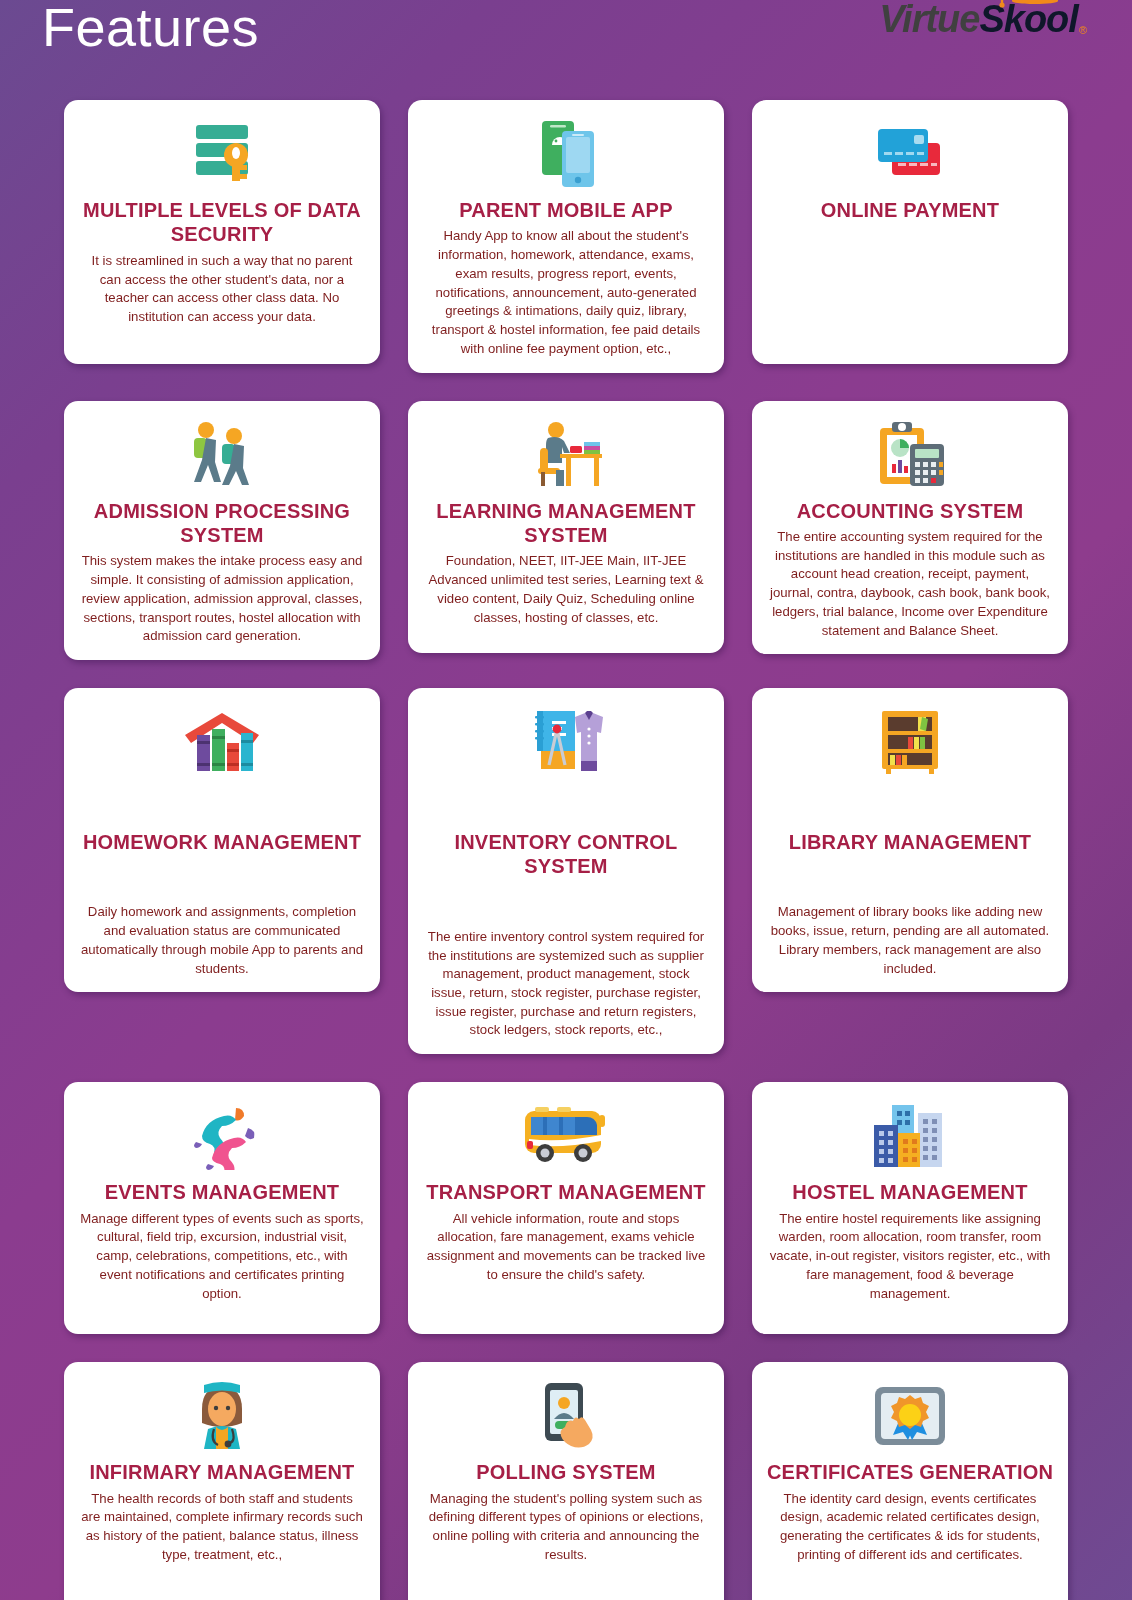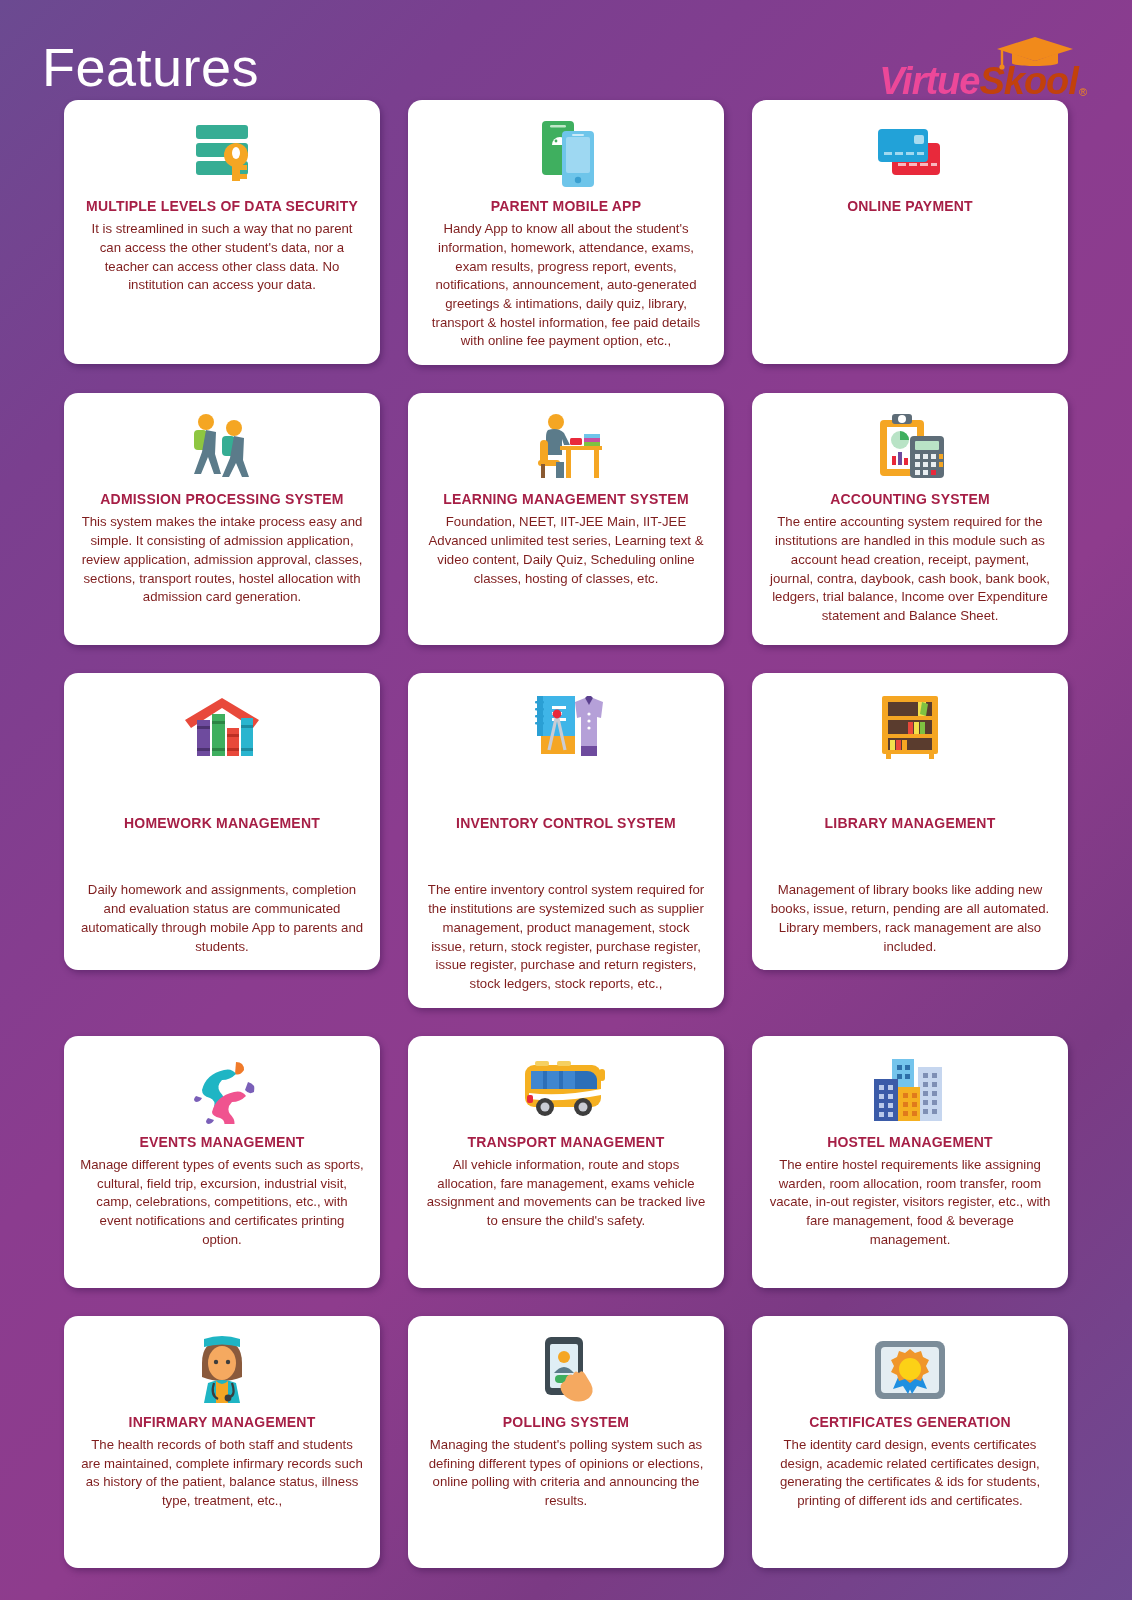--- a/index.html
+++ b/index.html
@@ -10,35 +10,35 @@
     overflow:hidden;
     position:relative;
   }
   .page{
     position:relative;width:1132px;height:1600px;
     box-sizing:border-box;
   }
   
   .header{
     position:relative;height:100px;
-    display:flex;align-items:flex-end;justify-content:space-between;
+    display:flex;align-items:flex-start;justify-content:space-between;
     padding:0 40px 0 42px;box-sizing:border-box;
   }
   .page-title{
     color:#ffffff;font-size:54px;font-weight:400;letter-spacing:.5px;
     line-height:1;margin:0;padding-bottom:6px;
     font-family:"Liberation Sans", sans-serif;
   }
   .logo{
     position:relative;display:flex;align-items:flex-end;
     font-size:38px;font-weight:bold;font-style:italic;
     line-height:1;letter-spacing:-1px;padding-right:6px;
   }
-  .logo .virtue{color:#ec4899;}
-  .logo .skool{color:#c2410c;}
+  .logo .virtue{color:#404040;}
+  .logo .skool{color:#0f172a;}
   .logo .reg{color:#f18a1b;font-size:11px;font-style:normal;font-weight:normal;
     align-self:flex-end;margin-left:1px;margin-bottom:2px;}
   .cap{
     position:absolute;right:18px;top:-26px;width:78px;height:34px;
   }
   .card{
     background:#ffffff;border-radius:14px;
     box-shadow:2px 3px 6px rgba(40,10,60,.35);
     padding:16px 14px 14px;
     box-sizing:border-box;
@@ -49,21 +49,21 @@
   .r1 .card{min-height:264px;}
   .r2 .card{min-height:252px;}
   .r3 .card{min-height:252px;gap:44px;}
   .r4 .card{min-height:252px;}
   .r5 .card{min-height:252px;}
   .card-icon{
     height:76px;display:flex;align-items:center;justify-content:center;
     margin-bottom:6px;
   }
   .card-title{
-    color:#a61f46;font-size:14px;font-weight:bold;
+    color:#a61f46;font-size:20px;font-weight:bold;
     letter-spacing:.2px;line-height:1.22;margin:0 0 5px;
     text-transform:uppercase;
   }
   .card-desc{
     color:#7f1d1d;font-size:13.2px;line-height:1.42;margin:0;
     padding:0 2px;
   }
   
   .rows{display:flex;flex-direction:column;gap:28px;padding-bottom:30px;}
   .row{

